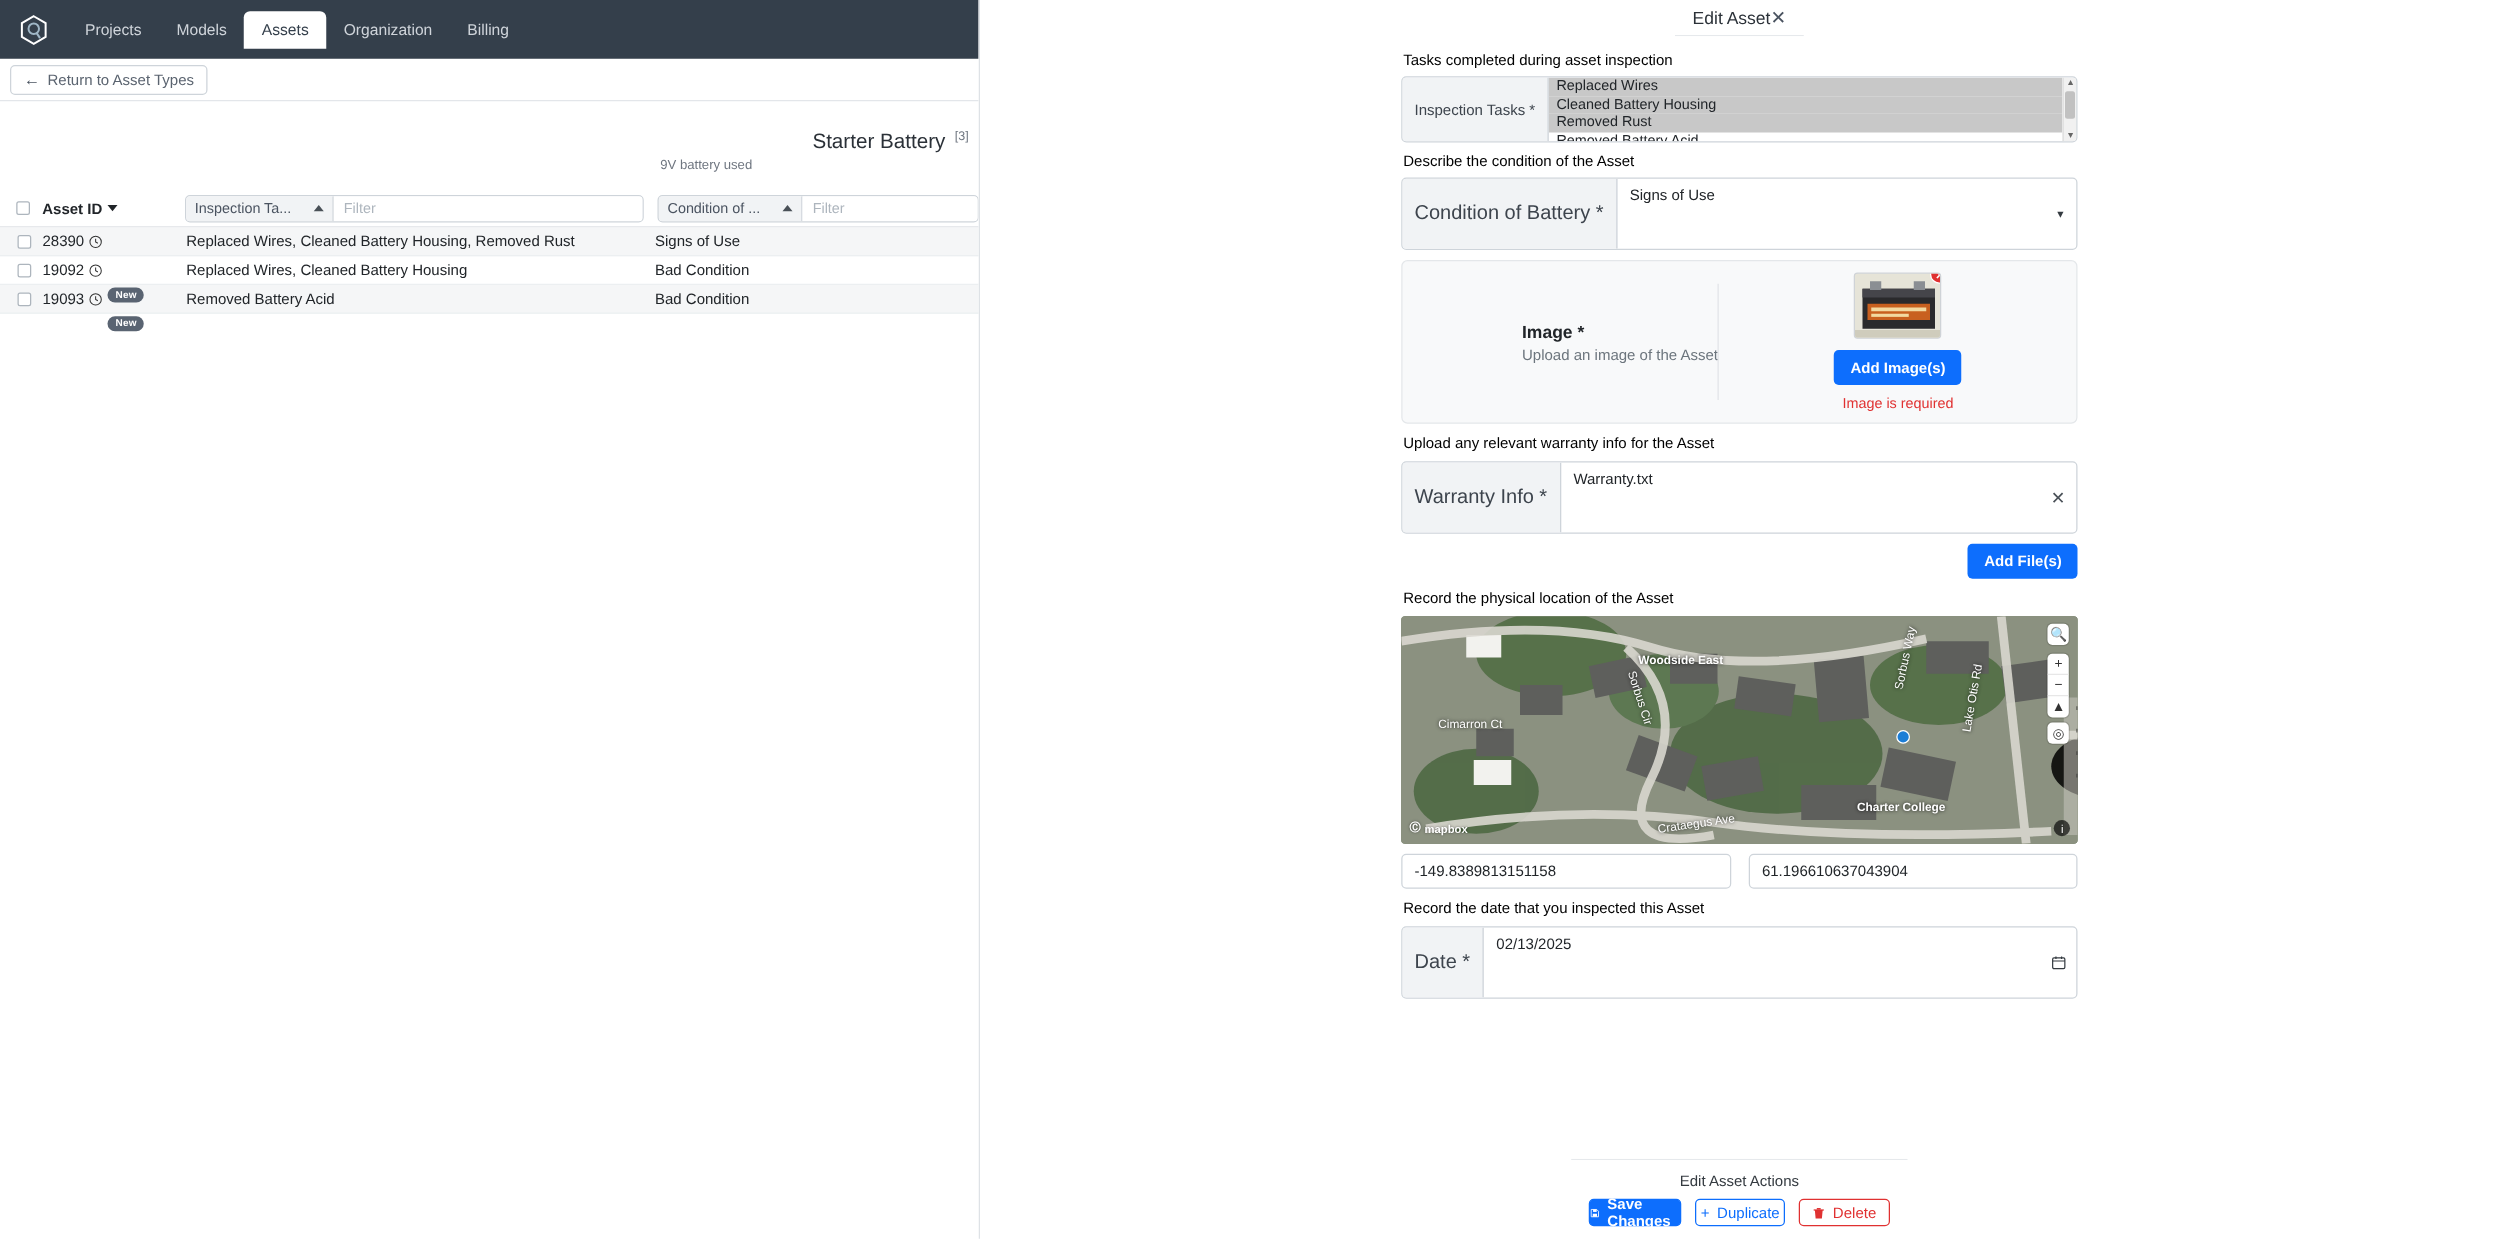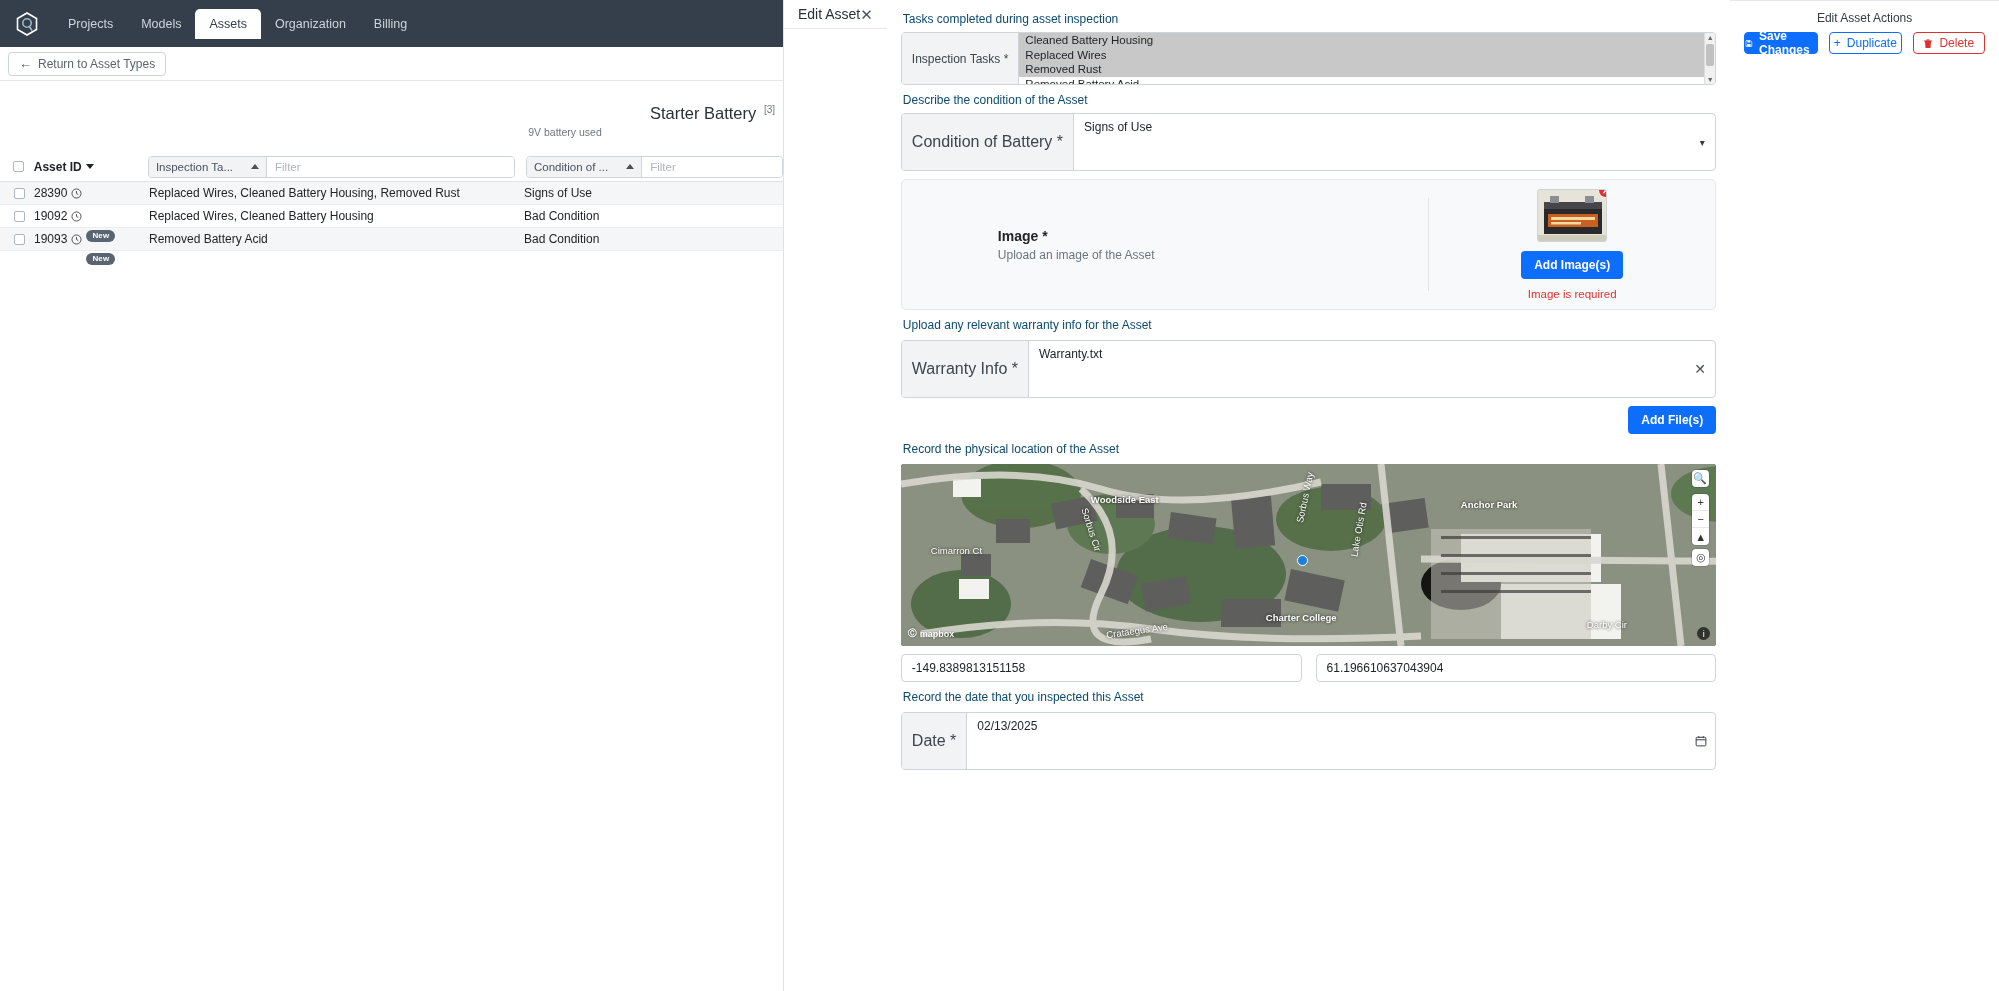--- a/index.html
+++ b/index.html
@@ -79,33 +79,33 @@
   .td-cond { width:150px; }
   .clock-ic { width:11px; height:11px; }
   .badge-new {
     background:#5a6472; color:#fff; font-size:8px; font-weight:bold;
     border-radius:8px; padding:1px 6px; letter-spacing:.2px; line-height:1.3;margin-top:40px;
   }
 
   
   #panel {
     width:1216px; height:991px; background:#ffffff; border-left:1px solid #dee2e6;
-    position:relative; display:flex; flex-direction:row;
+    position:relative; display:flex; flex-direction:column;align-items:center;
   }
   .panel-head {
     height:29px; display:flex; align-items:center; padding:0 14px;
     border-bottom:1px solid #e6e9ec; flex:none;
   }
   .panel-title { font-size:14px; color:#2b3138; }
   .panel-close { margin-left:auto; font-size:15px; color:#4a5360; cursor:pointer; line-height:1;}
 
   .panel-body { flex:1; overflow:hidden; position:relative; background:#fff; }
   .scroll-inner { padding:10px 14px 0 14px; }
 
-  .sec-label { font-size:12px; color:#0c4a6e; margin:8px 0 6px 2px; }
+  .sec-label { font-size:12px; color:#000000; margin:8px 0 6px 2px; }
   .sec-label.first { margin-top:2px; }
 
   
   .ig { display:flex; border:1px solid #ced4da; border-radius:4px; background:#fff; overflow:hidden; }
   .ig-label {
     background:#f1f3f5; border-right:1px solid #ced4da; font-size:16px; color:#3d444d;
     padding:19px 10px; display:flex; align-items:center; white-space:nowrap;
   }
 
   
@@ -339,22 +339,22 @@
     </div>
 
     <div class="panel-body">
       <div class="scroll-inner">
 
         <div class="sec-label first">Tasks completed during asset inspection</div>
 
         <div class="ms-wrap">
           <div class="ms-label">Inspection Tasks *</div>
           <div class="ms-list">
+            <div class="ms-opt sel">Replaced Wires</div>
             <div class="ms-opt sel">Cleaned Battery Housing</div>
-            <div class="ms-opt sel">Replaced Wires</div>
             <div class="ms-opt sel">Removed Rust</div>
             <div class="ms-opt">Removed Battery Acid</div>
 
           </div>
           <div class="ms-scroll">
             <div class="ms-arrow">▲</div>
             <div class="ms-thumb"></div>
             <div class="ms-arrow">▼</div>
           </div>
         </div>

